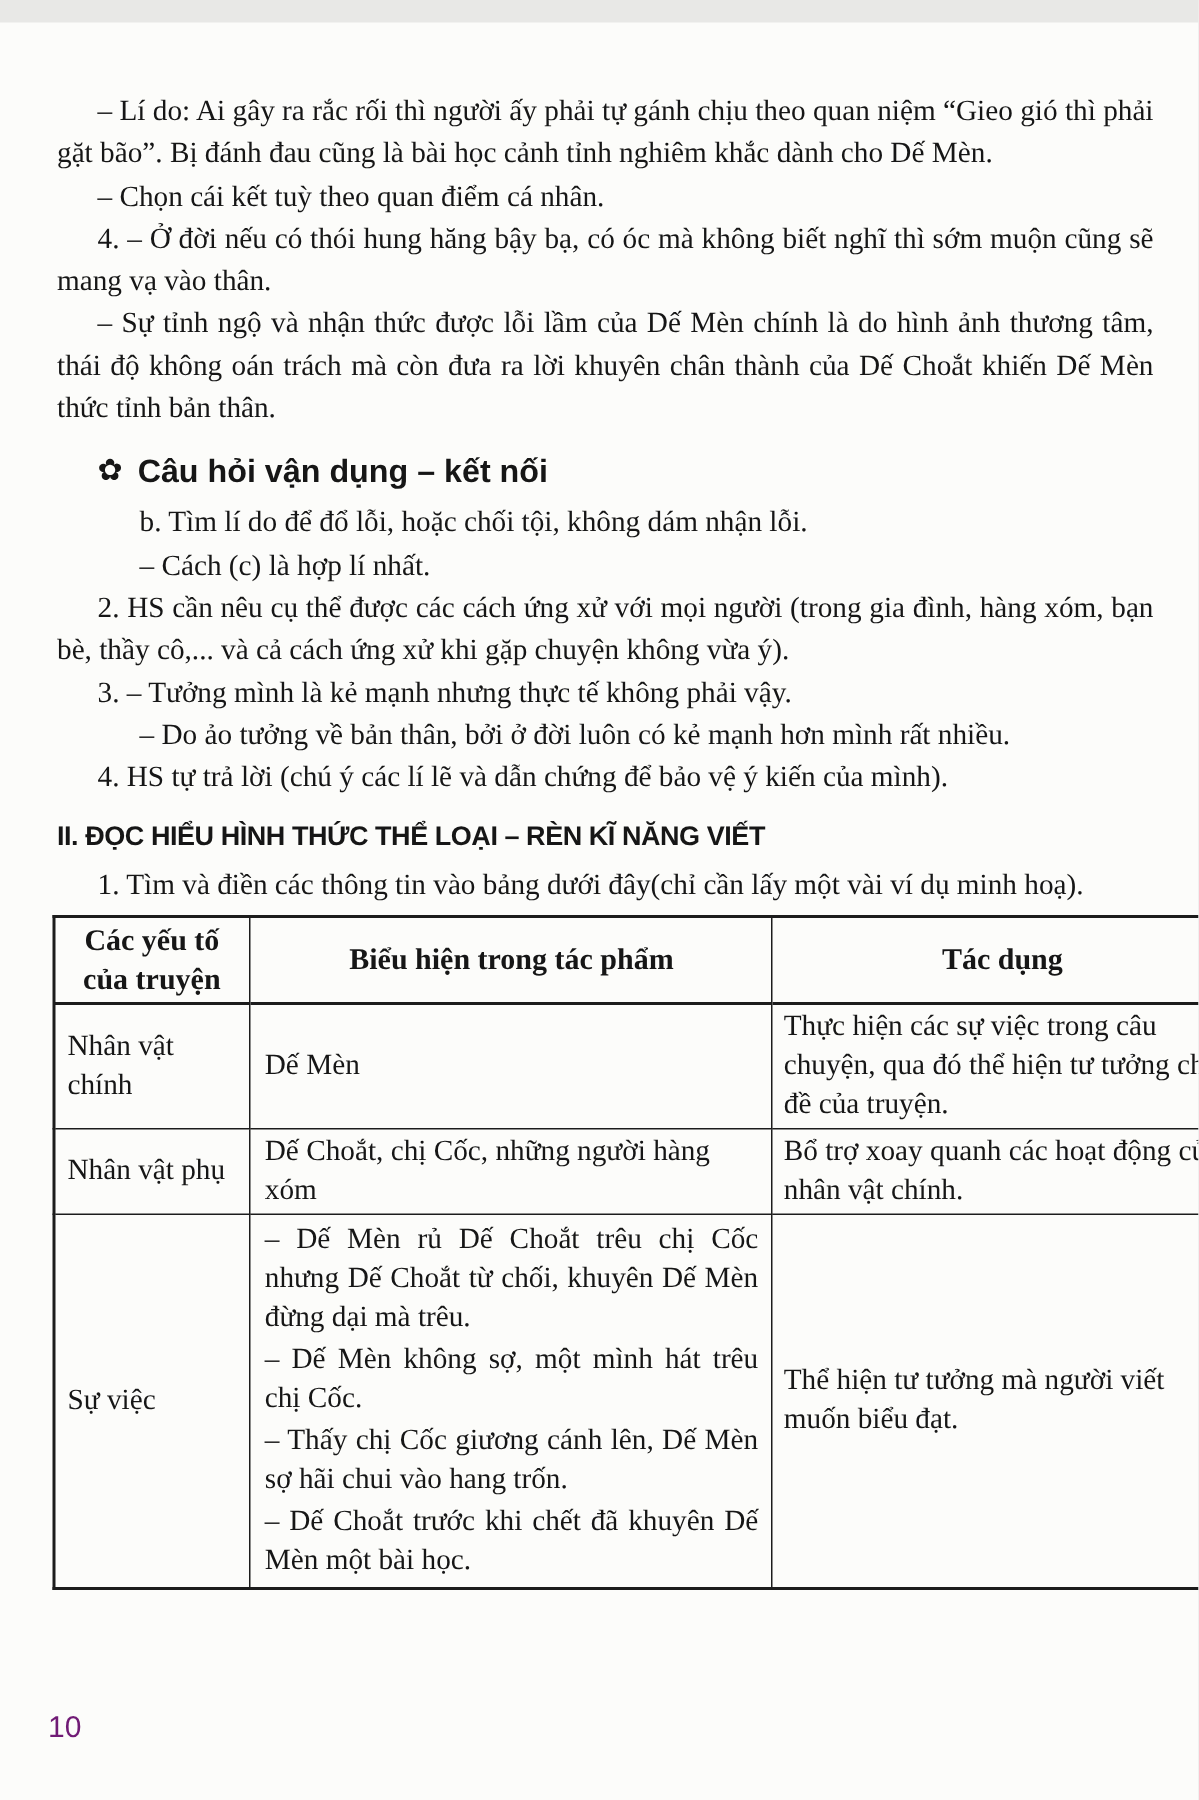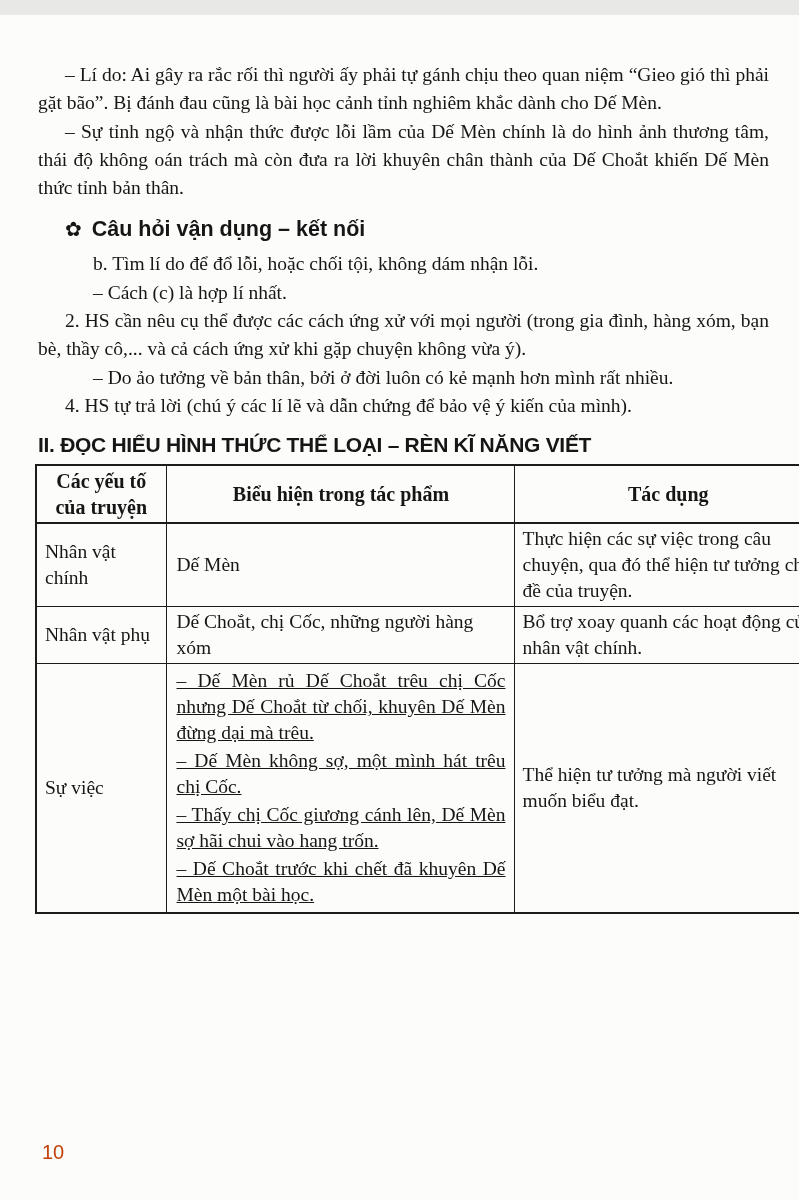--- a/index.html
+++ b/index.html
@@ -33,21 +33,21 @@
     margin: 13px 0 7px 27px;
     display: flex;
     align-items: center;
     gap: 10px;
   }
   .sub-heading .florette { font-size: 20px; line-height: 1; }
   
   .section-heading {
     font-family: "Liberation Sans", "DejaVu Sans", sans-serif;
     font-weight: bold;
-    font-size: 21px;
+    font-size: 18px;
     line-height: 31px;
     letter-spacing: -0.3px;
     margin: 9px 0 4px 0;
   }
   
   table.info-table {
     border-collapse: collapse;
     table-layout: fixed;
     width: 736px;
     margin-left: -3px;
@@ -71,53 +71,56 @@
   }
   .col-element { width: 130px; text-align: left; }
   .col-expression { width: 348px; padding-left: 10px !important; }
   .col-effect { width: 309px; }
   .row-main { height: 80px; }
   .row-side { height: 55px; }
   .row-events { height: 241px; }
   .event-item {
     margin: 2px 0;
     text-align: justify;
-    text-decoration: underline;
   }
   
   .page-number {
     position: absolute;
-    left: 42px;
+    left: 32px;
     top: 1126px;
     font-family: "Liberation Sans", "DejaVu Sans", sans-serif;
     font-size: 20px;
-    color: #c2410c;
+    color: #701a75;
   }
 </style>
 </head>
 <body>
 
 <div class="page">
 
   <p class="para indent-1">– Lí do: Ai gây ra rắc rối thì người ấy phải tự gánh chịu theo quan niệm “Gieo gió thì phải gặt bão”. Bị đánh đau cũng là bài học cảnh tỉnh nghiêm khắc dành cho Dế Mèn.</p>
+  <p class="para indent-1">– Chọn cái kết tuỳ theo quan điểm cá nhân.</p>
+  <p class="para indent-1">4. – Ở đời nếu có thói hung hăng bậy bạ, có óc mà không biết nghĩ thì sớm muộn cũng sẽ mang vạ vào thân.</p>
   <p class="para indent-1">– Sự tỉnh ngộ và nhận thức được lỗi lầm của Dế Mèn chính là do hình ảnh thương tâm, thái độ không oán trách mà còn đưa ra lời khuyên chân thành của Dế Choắt khiến Dế Mèn thức tỉnh bản thân.</p>
 
   <div class="sub-heading">
     <span class="florette">✿</span>
     <span>Câu hỏi vận dụng – kết nối</span>
   </div>
 
   <p class="para indent-2">b. Tìm lí do để đổ lỗi, hoặc chối tội, không dám nhận lỗi.</p>
   <p class="para indent-2">– Cách (c) là hợp lí nhất.</p>
   <p class="para indent-1">2. HS cần nêu cụ thể được các cách ứng xử với mọi người (trong gia đình, hàng xóm, bạn bè, thầy cô,... và cả cách ứng xử khi gặp chuyện không vừa ý).</p>
+  <p class="para indent-1">3. – Tưởng mình là kẻ mạnh nhưng thực tế không phải vậy.</p>
   <p class="para indent-2">– Do ảo tưởng về bản thân, bởi ở đời luôn có kẻ mạnh hơn mình rất nhiều.</p>
   <p class="para indent-1">4. HS tự trả lời (chú ý các lí lẽ và dẫn chứng để bảo vệ ý kiến của mình).</p>
 
   <h2 class="section-heading">II. ĐỌC HIỂU HÌNH THỨC THỂ LOẠI – RÈN KĨ NĂNG VIẾT</h2>
 
+  <p class="para indent-1">1. Tìm và điền các thông tin vào bảng dưới đây(chỉ cần lấy một vài ví dụ minh hoạ).</p>
 
   <table class="info-table">
     <thead>
       <tr>
         <th class="col-element">Các yếu tố của truyện</th>
         <th class="col-expression">Biểu hiện trong tác phẩm</th>
         <th class="col-effect">Tác dụng</th>
       </tr>
     </thead>
     <tbody>

